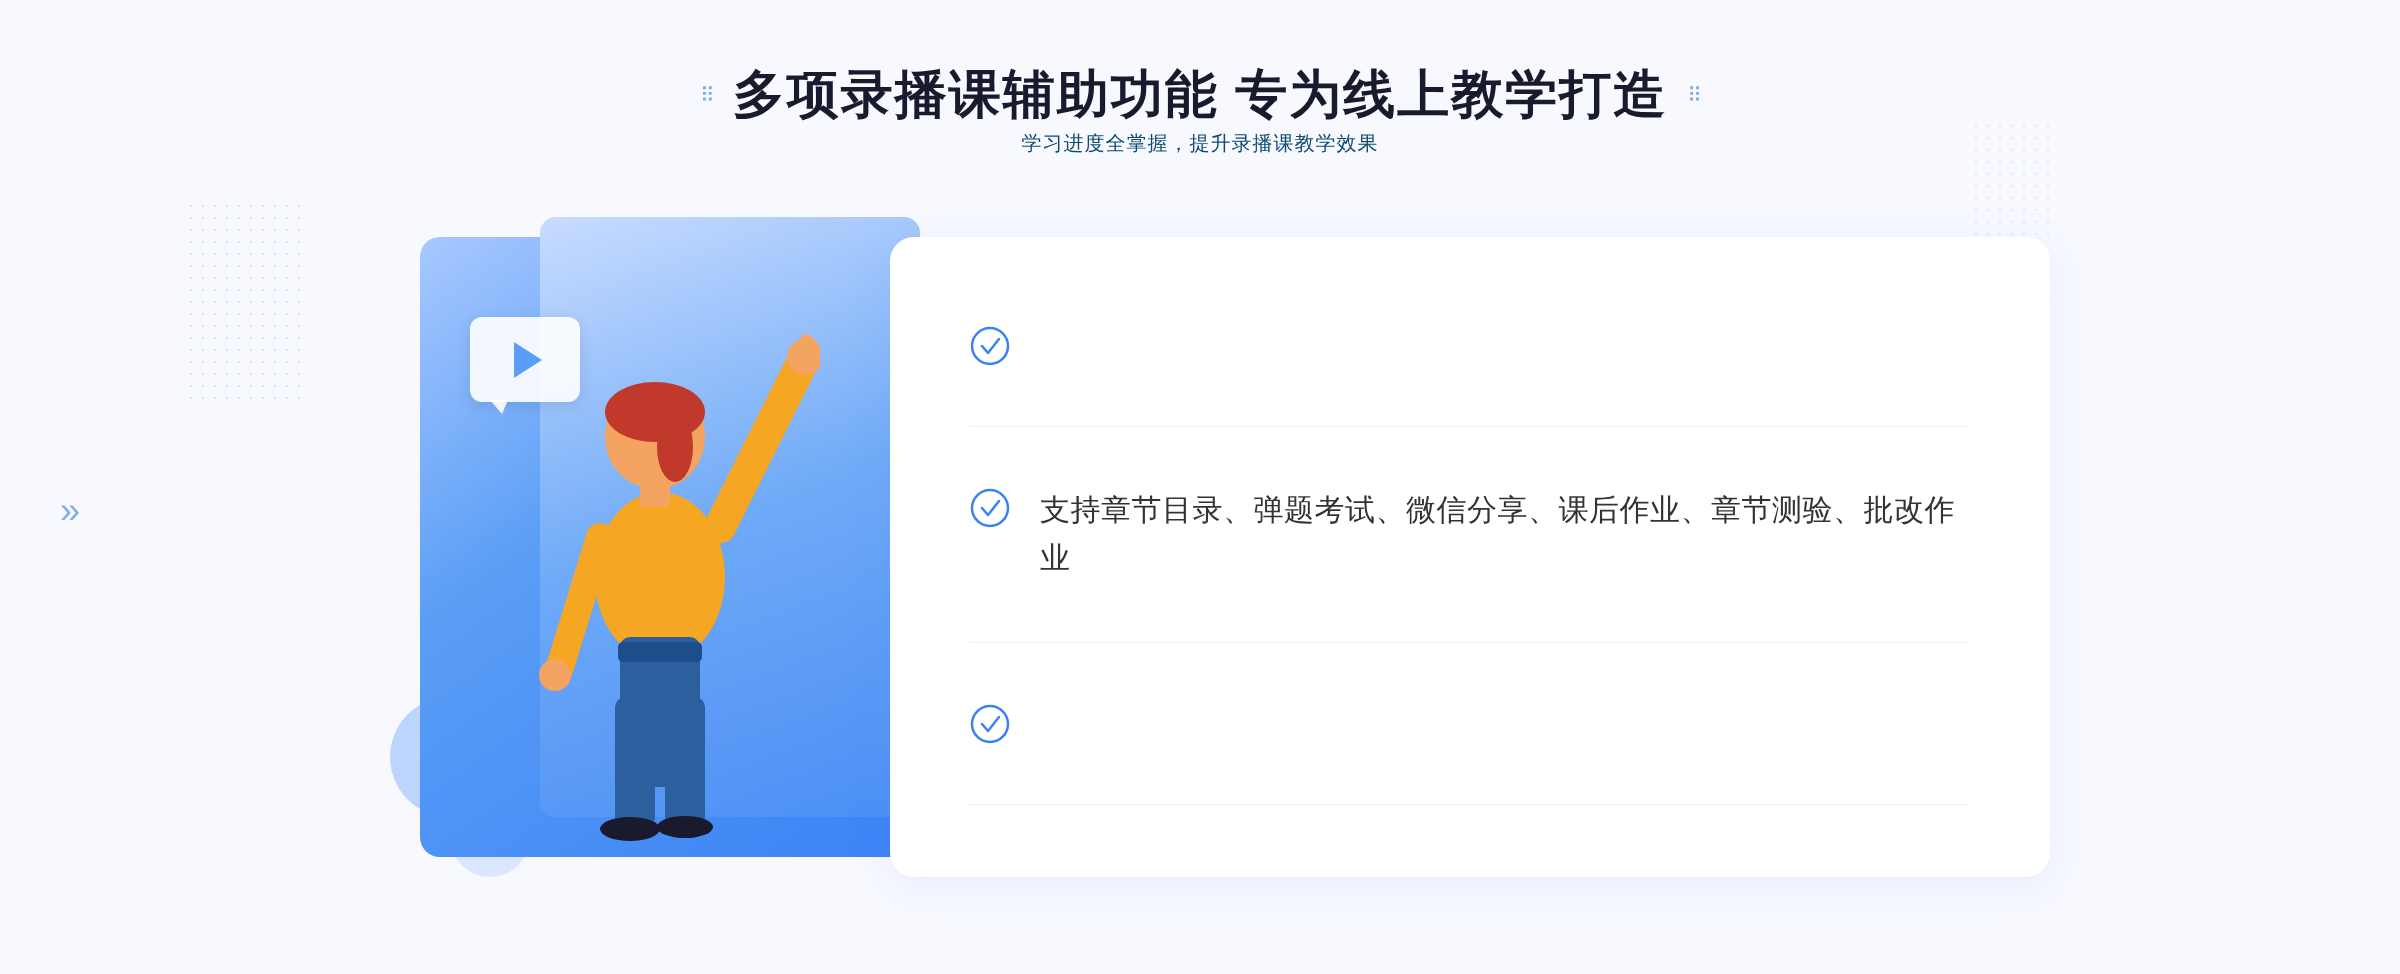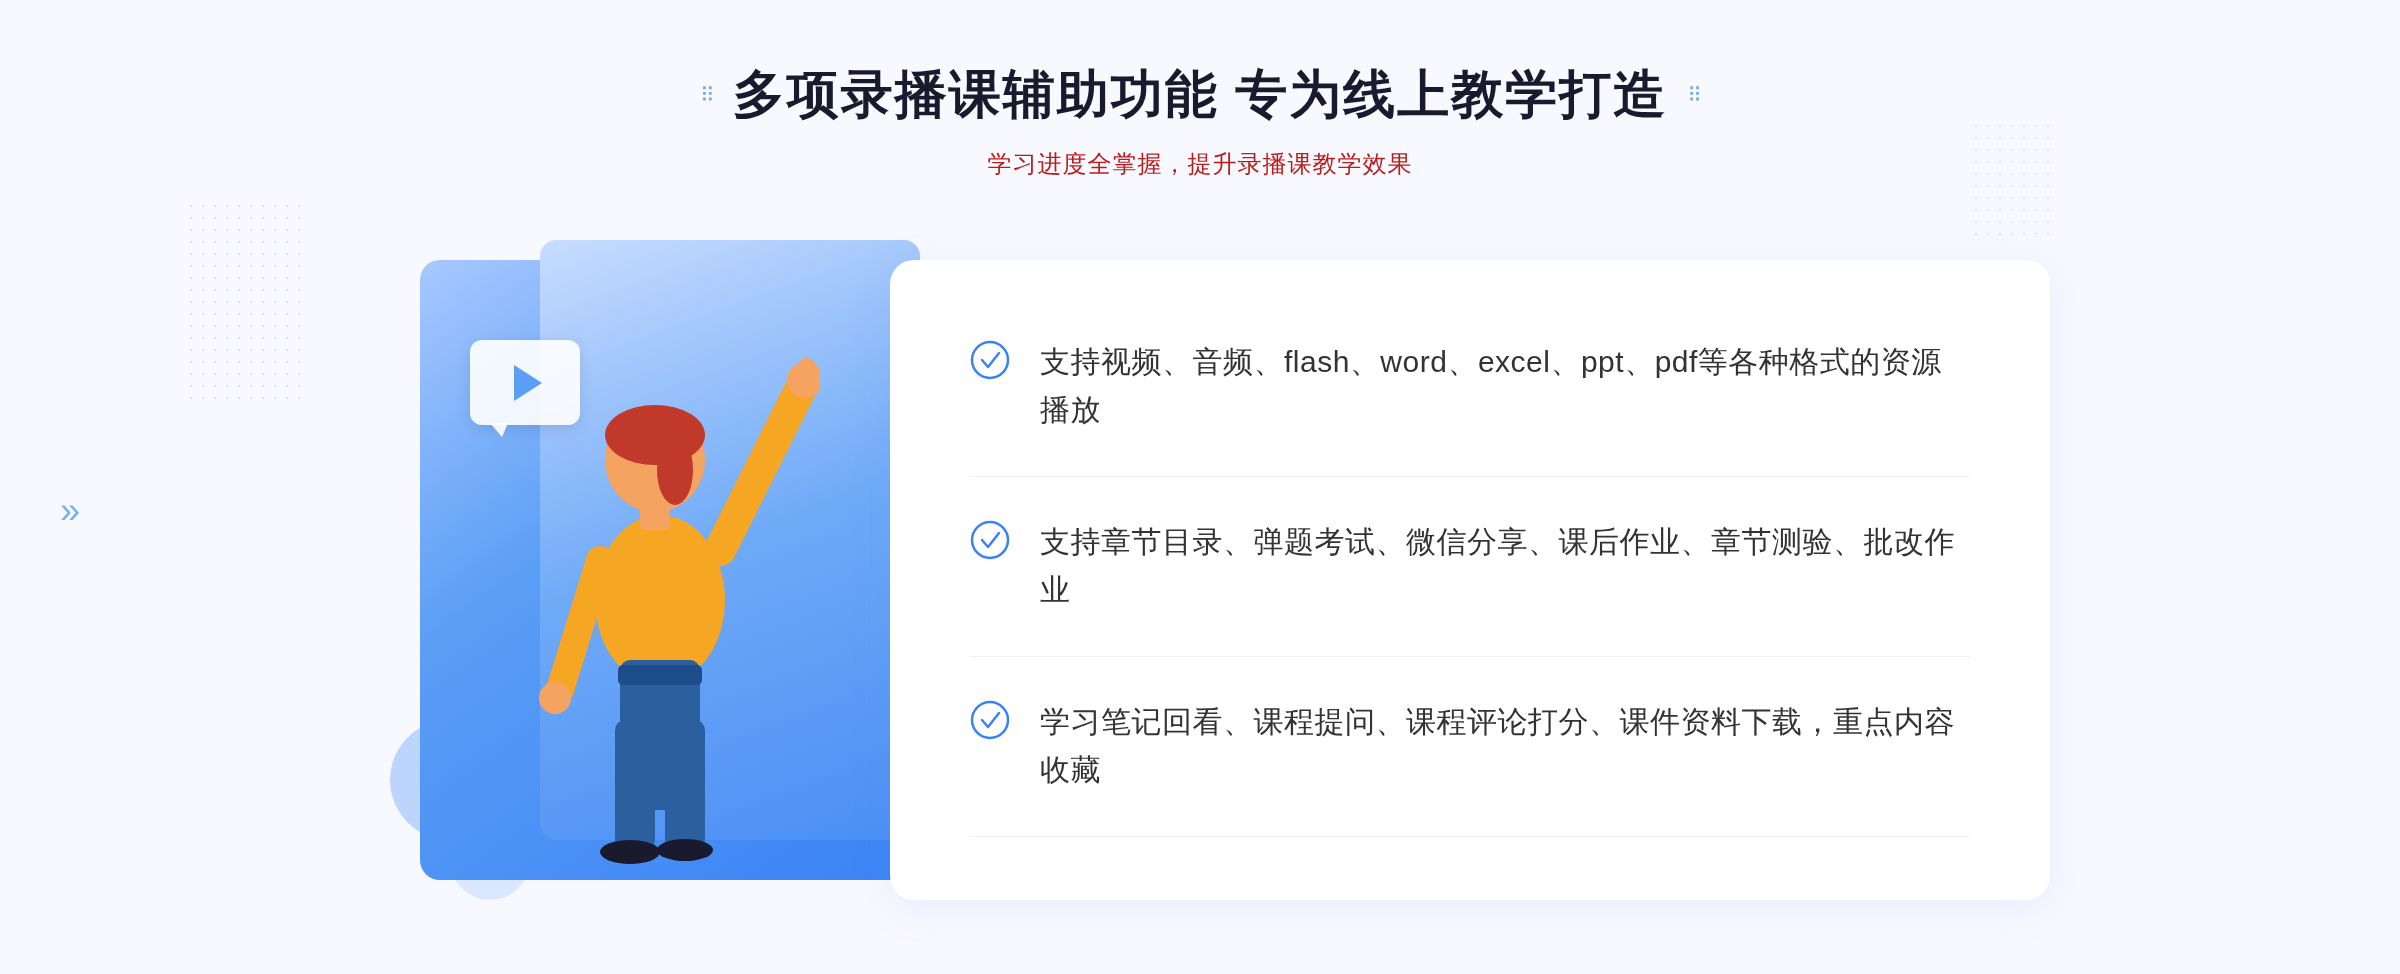--- a/index.html
+++ b/index.html
@@ -82,23 +82,22 @@
     }
 
     .header-title {
       font-size: 52px;
       font-weight: 700;
       color: #1a1a2e;
       letter-spacing: 2px;
     }
 
     .header-subtitle {
-      margin-top: 18px;
-      font-size: 24px;
-      color: #b91c1c;
+      font-size: 20px;
+      color: #0c4a6e;
       font-weight: 300;
       letter-spacing: 1px;
     }
 
     
     .main-content {
       margin-top: 50px;
       width: 1700px;
       height: 700px;
       position: relative;
@@ -355,21 +354,20 @@
 
     <div class="content-panel">
 
       <div class="feature-item">
         <span class="check-icon">
           <svg viewBox="0 0 40 40" xmlns="http://www.w3.org/2000/svg">
             <circle cx="20" cy="20" r="18" fill="none" stroke="#3b82f6" stroke-width="2.5"></circle>
             <polyline points="12,20 18,27 29,13" fill="none" stroke="#3b82f6" stroke-width="2.5" stroke-linecap="round" stroke-linejoin="round"></polyline>
           </svg>
         </span>
-        <span class="feature-text">支持视频、音频、flash、word、excel、ppt、pdf等各种格式的资源播放</span>
       </div>
 
       <div class="divider"></div>
 
       <div class="feature-item">
         <span class="check-icon">
           <svg viewBox="0 0 40 40" xmlns="http://www.w3.org/2000/svg">
             <circle cx="20" cy="20" r="18" fill="none" stroke="#3b82f6" stroke-width="2.5"></circle>
             <polyline points="12,20 18,27 29,13" fill="none" stroke="#3b82f6" stroke-width="2.5" stroke-linecap="round" stroke-linejoin="round"></polyline>
           </svg>
@@ -379,21 +377,20 @@
 
       <div class="divider"></div>
 
       <div class="feature-item">
         <span class="check-icon">
           <svg viewBox="0 0 40 40" xmlns="http://www.w3.org/2000/svg">
             <circle cx="20" cy="20" r="18" fill="none" stroke="#3b82f6" stroke-width="2.5"></circle>
             <polyline points="12,20 18,27 29,13" fill="none" stroke="#3b82f6" stroke-width="2.5" stroke-linecap="round" stroke-linejoin="round"></polyline>
           </svg>
         </span>
-        <span class="feature-text">学习笔记回看、课程提问、课程评论打分、课件资料下载，重点内容收藏</span>
       </div>
 
       <div class="divider"></div>
 
 
     </div>
   </div>
 
 </div>
 

